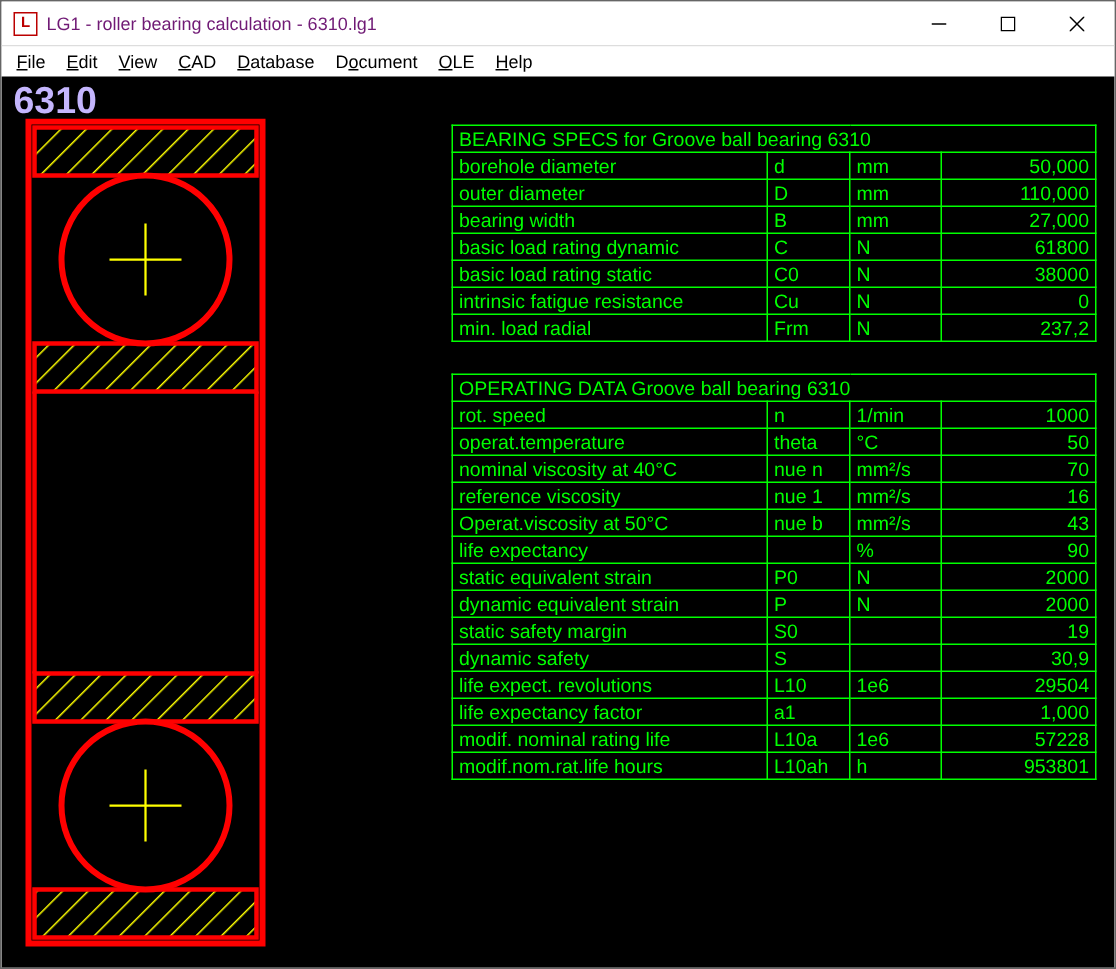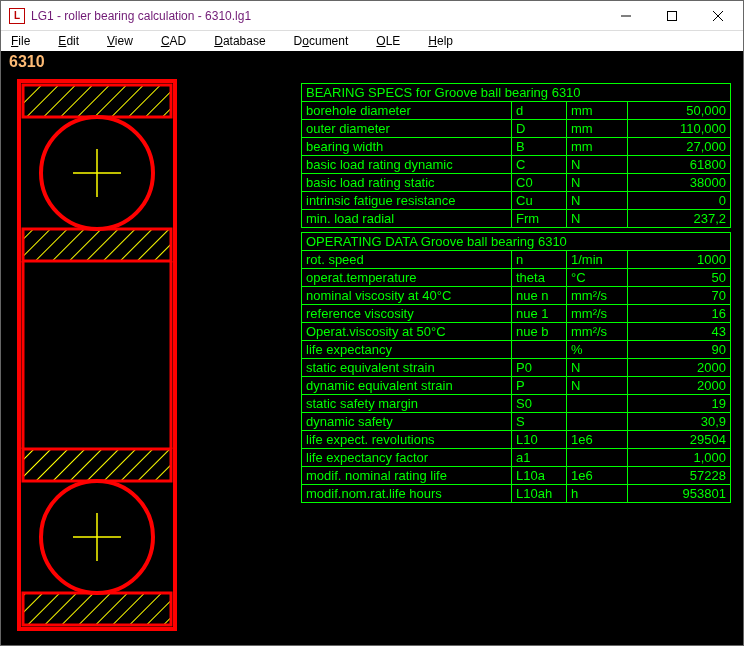--- a/index.html
+++ b/index.html
@@ -38,58 +38,58 @@
     font-family: sans-serif;
     font-size: 10px;
     cursor: default;
   }
   .menubar {
     height: 20px;
     background: #fff;
     display: flex;
     align-items: center;
     padding: 0 4px;
-    gap: 16px;
+    gap: 2px;
     font-size: 12px;
   }
   .menu-item {
     padding: 1px 6px;
     cursor: default;
   }
   .menu-item u { text-decoration: underline; }
   .canvas {
     background: #000;
     width: 100%;
     height: 595px;
     position: relative;
     color: #00ff00;
     font-family: Arial, sans-serif;
   }
   .part-label {
     position: absolute;
     top: 2px; left: 8px;
-    color: #fdba74;
-    font-size: 16px;
+    color: #c4b5fd;
+    font-size: 25px;
     font-weight: bold;
   }
   .drawing {
     position: absolute;
     top: 28px; left: 12px;
   }
   .tables {
     position: absolute;
     top: 32px; left: 300px;
     width: 430px;
   }
   .tbl {
     border: 1px solid #00ff00;
     border-collapse: collapse;
     width: 100%;
     font-size: 13px;
-    margin-bottom: 4px;
+    margin-bottom: 21px;
   }
   .tbl th {
     text-align: left;
     color: #00ff00;
     font-weight: normal;
     padding: 1px 4px;
     border: 1px solid #00ff00;
   }
   .tbl td {
     border: 1px solid #00ff00;

